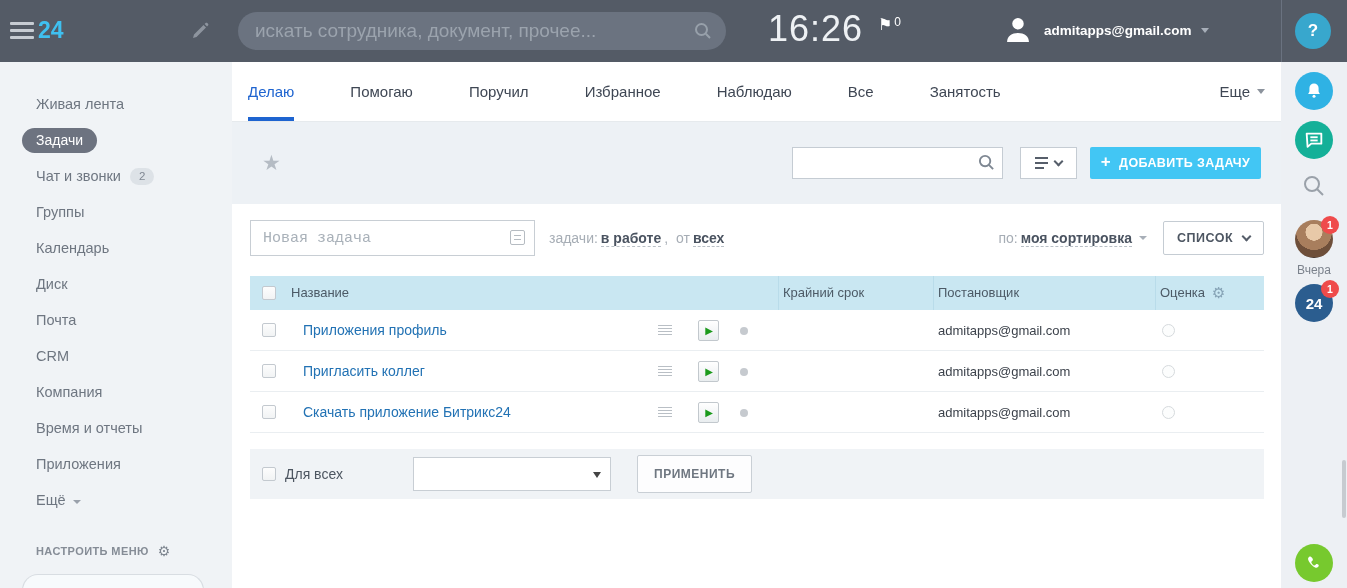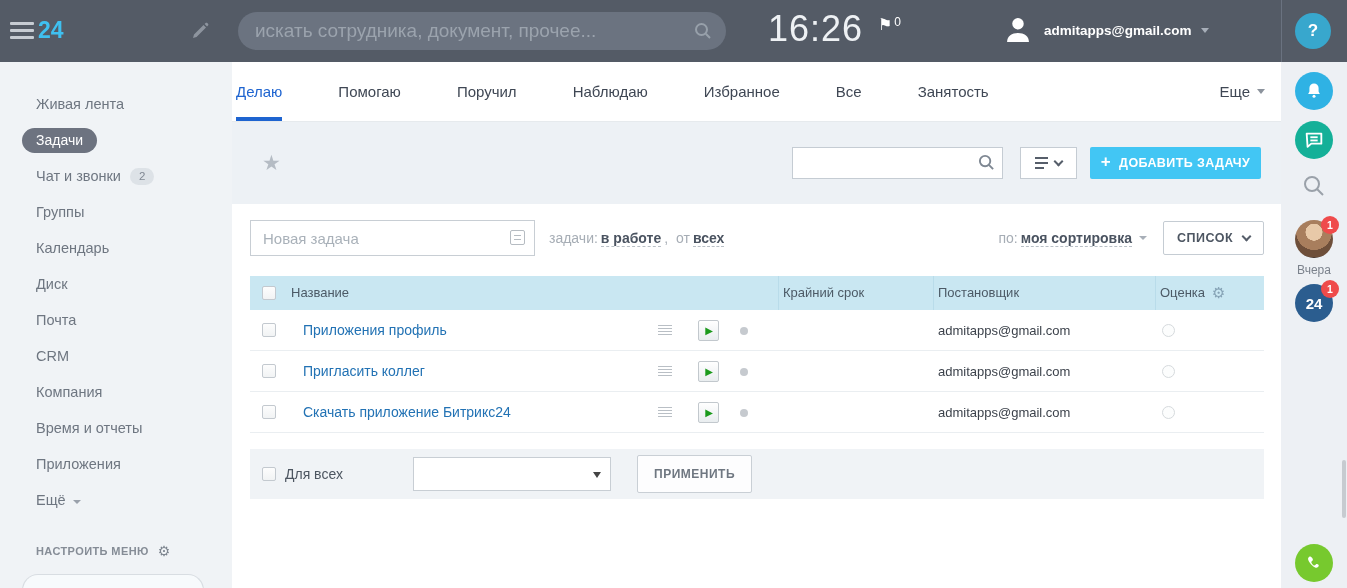--- a/index.html
+++ b/index.html
@@ -34,21 +34,21 @@
   .side-item { height:36px; display:flex; align-items:center; padding-left:36px; font-size:14.5px; color:#6e7681; cursor:pointer; }
   .side-item .pill { background:#6d7380; color:#fff; padding:4px 14px 5px; border-radius:14px; margin-left:-14px; font-size:14px; }
   .side-badge { margin-left:9px; background:#dde2e7; color:#808893; font-size:11.5px; padding:2px 9px 3px; border-radius:9px; }
   .side-caret { width:0;height:0;border-left:4px solid transparent;border-right:4px solid transparent;border-top:4px solid #9aa1ab; margin-left:7px; margin-top:3px; }
   .configure { position:absolute; left:36px; top:481px; font-size:11px; font-weight:bold; letter-spacing:.4px; color:#858c96; display:flex; align-items:center; gap:9px; cursor:pointer; }
   .configure .gear { font-size:14px; color:#7d858f; font-weight:normal; }
   .promo-stub { position:absolute; left:22px; top:512px; width:182px; height:20px; border:1px solid #d8dde2; border-bottom:none; border-radius:16px 16px 0 0; background:#f7fafc; }
 
   
   .content { width:1049px; background:#fff; display:flex; flex-direction:column; flex:none; }
-  .tabsbar { height:60px; background:#fff; border-bottom:1px solid #e6eaed; display:flex; align-items:stretch; padding:0 16px 0 4px; gap:56px; font-size:15px; color:#3f4754; }
+  .tabsbar { height:60px; background:#fff; border-bottom:1px solid #e6eaed; display:flex; align-items:stretch; padding:0 16px 0 16px; gap:56px; font-size:15px; color:#3f4754; }
   .tab { display:flex; align-items:center; position:relative; cursor:pointer; white-space:nowrap; }
   .tab.active { color:var(--accent-blue,#1e64d0); }
   .tab.active::after { content:""; position:absolute; left:0; right:0; bottom:0; height:4px; background:var(--accent-blue,#1e64d0); }
   .tab.more { margin-left:auto; gap:7px; }
 
   .titlebar { height:82px; background:#edf1f5; position:relative; display:flex; align-items:center; padding-left:18px; }
   .page-title { font-size:28px; font-weight:400; color:#525a64; }
   .title-star { font-size:21px; color:#b5bcc4; margin-left:12px; cursor:pointer; }
   .title-controls { position:absolute; right:20px; top:25px; display:flex; align-items:center; }
   .mini-search { position:relative; width:211px; height:32px; }
@@ -58,21 +58,21 @@
   .lines-icon span { display:block; height:2px; background:#565e6a; margin-bottom:3px; }
   .lines-icon span:nth-child(1){width:13px;} .lines-icon span:nth-child(2){width:13px;} .lines-icon span:nth-child(3){width:9px; margin-bottom:0;}
   .chev { width:7px; height:7px; border-right:2px solid #565e6a; border-bottom:2px solid #565e6a; transform:rotate(45deg); margin-top:-4px; }
   .add-btn { width:171px; height:32px; margin-left:13px; background:var(--add-btn,#42c6f4); color:#fff; border:none; border-radius:2px; font-size:12.5px; font-weight:bold; letter-spacing:.4px; display:flex; align-items:center; justify-content:center; gap:8px; cursor:pointer; font-family:inherit; }
   .add-btn .plus { font-size:17px; font-weight:bold; margin-top:-2px; }
 
   .white-area { flex:1; background:#fff; padding:16px 17px 0 18px; }
 
   .filter-row { height:36px; display:flex; align-items:center; margin-bottom:20px; font-size:14px; }
   .newtask { position:relative; width:285px; height:36px; flex:none; }
-  .newtask input { width:100%; height:100%; border:1px solid #c8ced4; padding:0 36px 0 12px; font-size:15px; outline:none; font-family:Liberation Sans, sans-serif; color:#555; }
+  .newtask input { width:100%; height:100%; border:1px solid #c8ced4; padding:0 36px 0 12px; font-size:15px; outline:none; font-family:Liberation Mono, monospace; color:#555; }
   .newtask input::placeholder { color:#a9b1b9; opacity:1; }
   .list-sq { position:absolute; right:10px; top:10px; width:15px; height:15px; border:1px solid #b6bcc2; border-radius:2px; }
   .list-sq::before, .list-sq::after { content:""; position:absolute; left:3px; right:3px; height:1px; background:#b6bcc2; }
   .list-sq::before { top:4px; } .list-sq::after { top:8px; }
   .filter-label { color:#a6adb5; margin-left:14px; }
   .chip { font-weight:bold; color:#4a5360; border-bottom:1px dashed #b9c0c7; margin:0 3px; cursor:pointer; }
   .filter-right { margin-left:auto; display:flex; align-items:center; }
   .chip-caret { width:0;height:0;border-left:4px solid transparent;border-right:4px solid transparent;border-top:4px solid #a8afb8; margin-left:4px; }
   .view-btn { width:101px; height:34px; margin-left:16px; background:#fff; border:1px solid #c5ccd3; border-radius:2px; display:flex; align-items:center; justify-content:center; gap:10px; font-size:12.5px; font-weight:bold; color:#4d5662; letter-spacing:.5px; cursor:pointer; font-family:inherit; }
 
@@ -202,22 +202,22 @@
       </div>
       <div class="promo-stub"></div>
     </aside>
 
     <main class="content">
 
       <nav class="tabsbar">
         <div class="tab active">Делаю</div>
         <div class="tab">Помогаю</div>
         <div class="tab">Поручил</div>
+        <div class="tab">Избранное</div>
         <div class="tab">Наблюдаю</div>
-        <div class="tab">Избранное</div>
         <div class="tab">Все</div>
         <div class="tab">Занятость</div>
         <div class="tab more">
             <span>Еще</span>
             <span class="caret-down" style="border-top-color:#8c939d;"></span>
           </div>
       </nav>
 
       <div class="titlebar">
         <span class="title-star">★</span>

